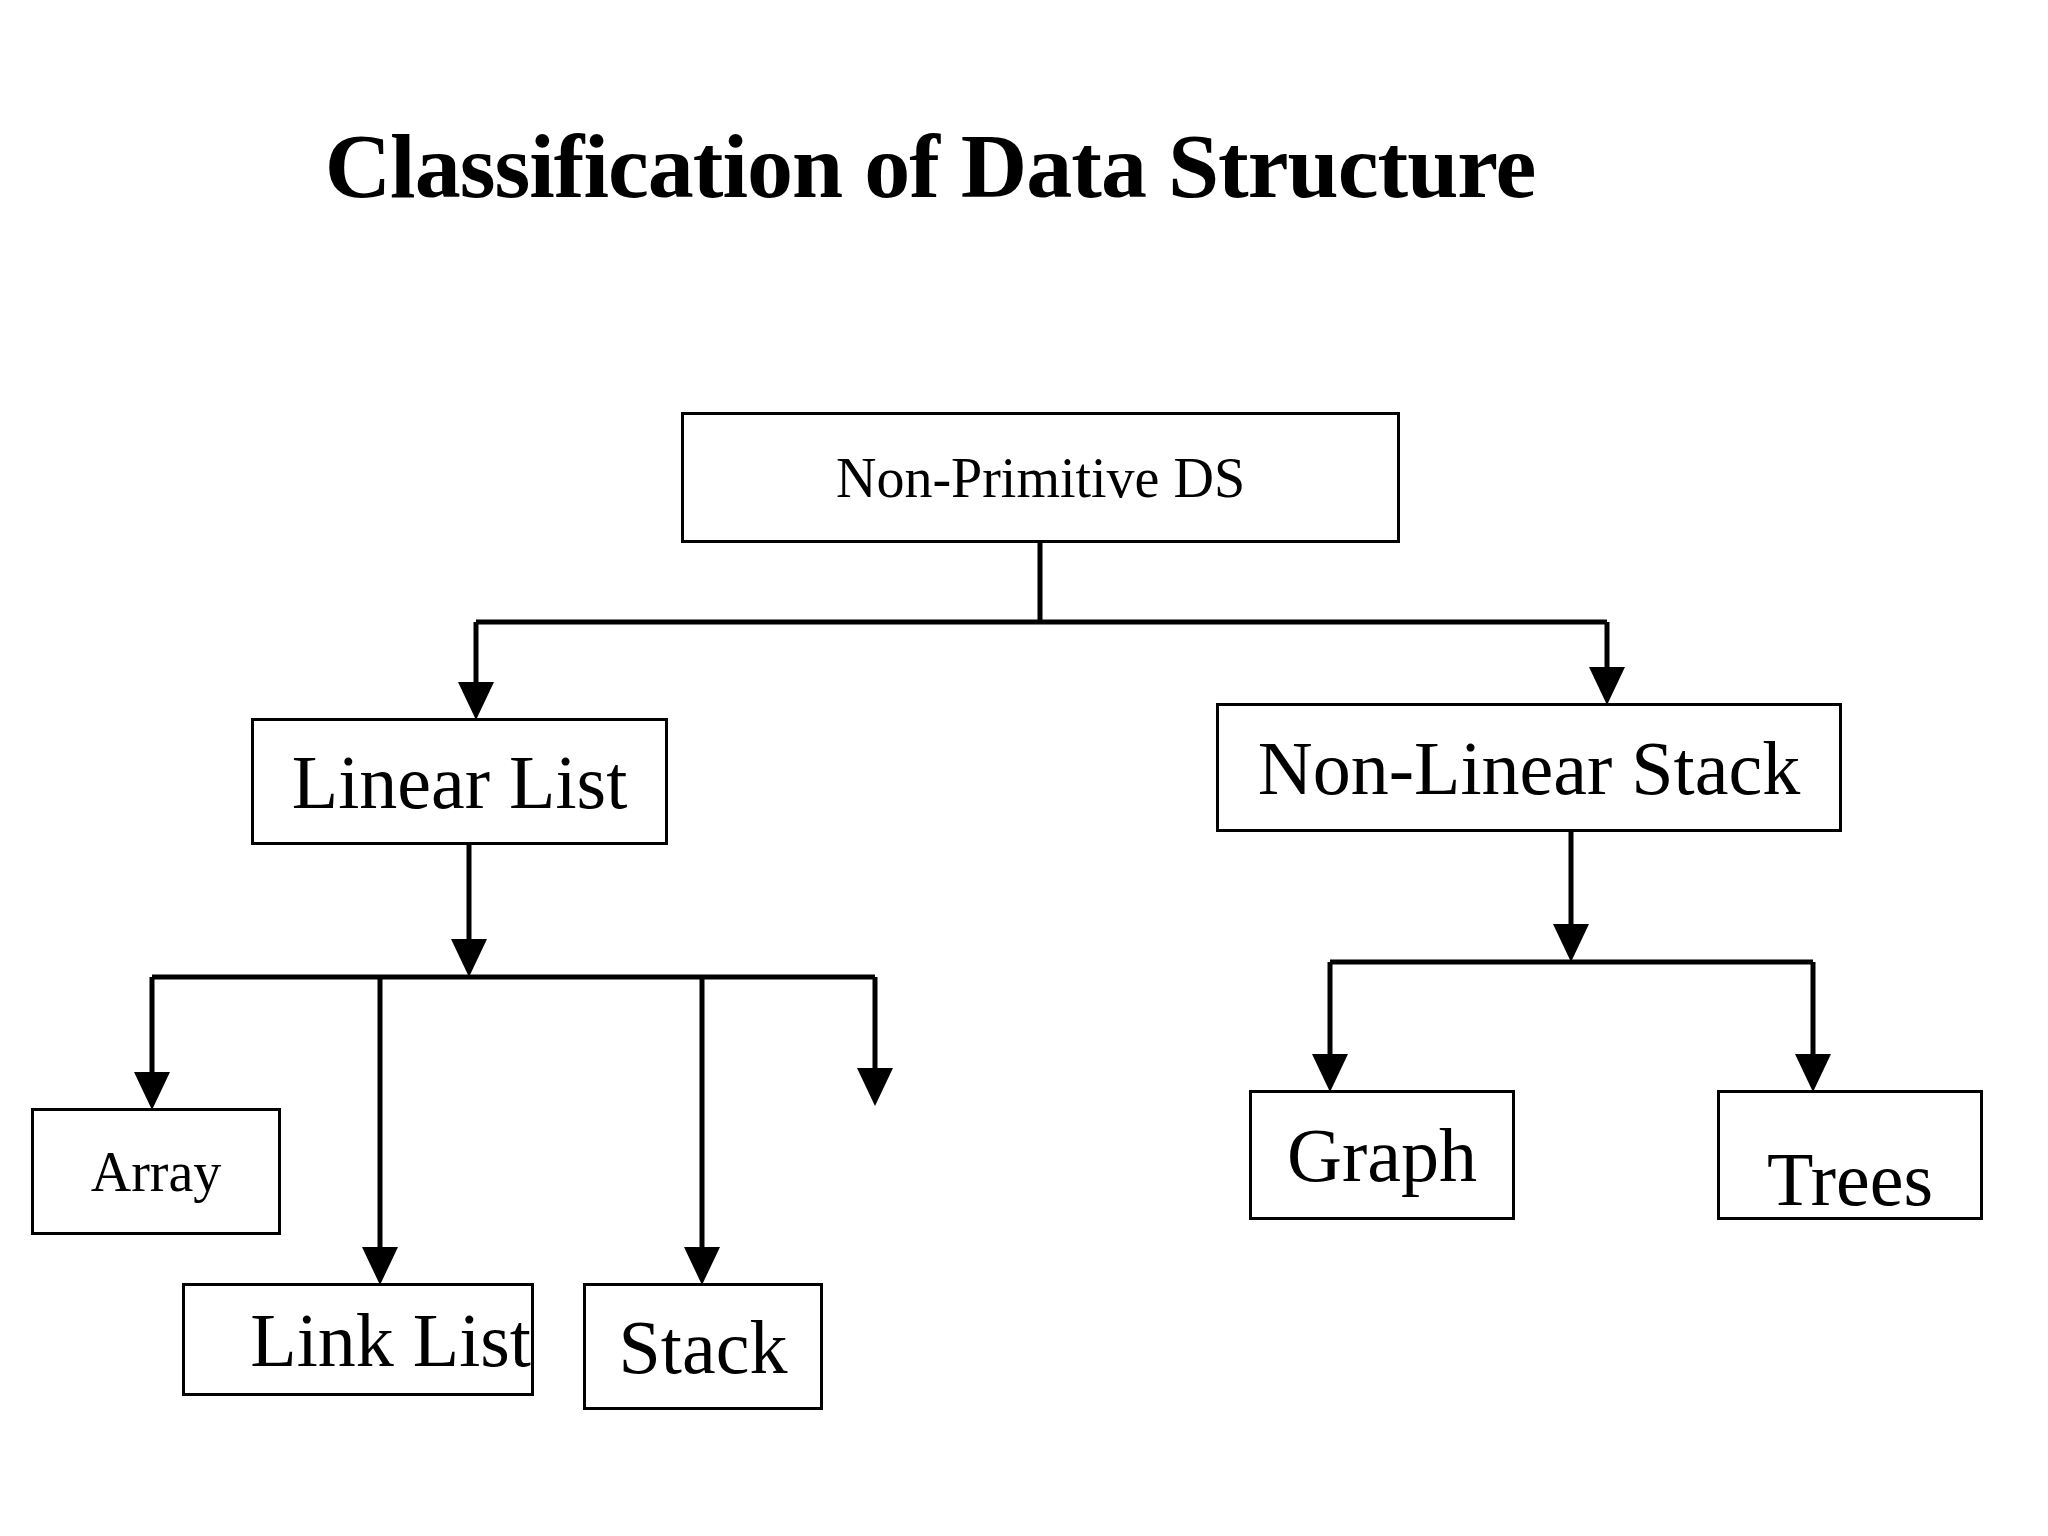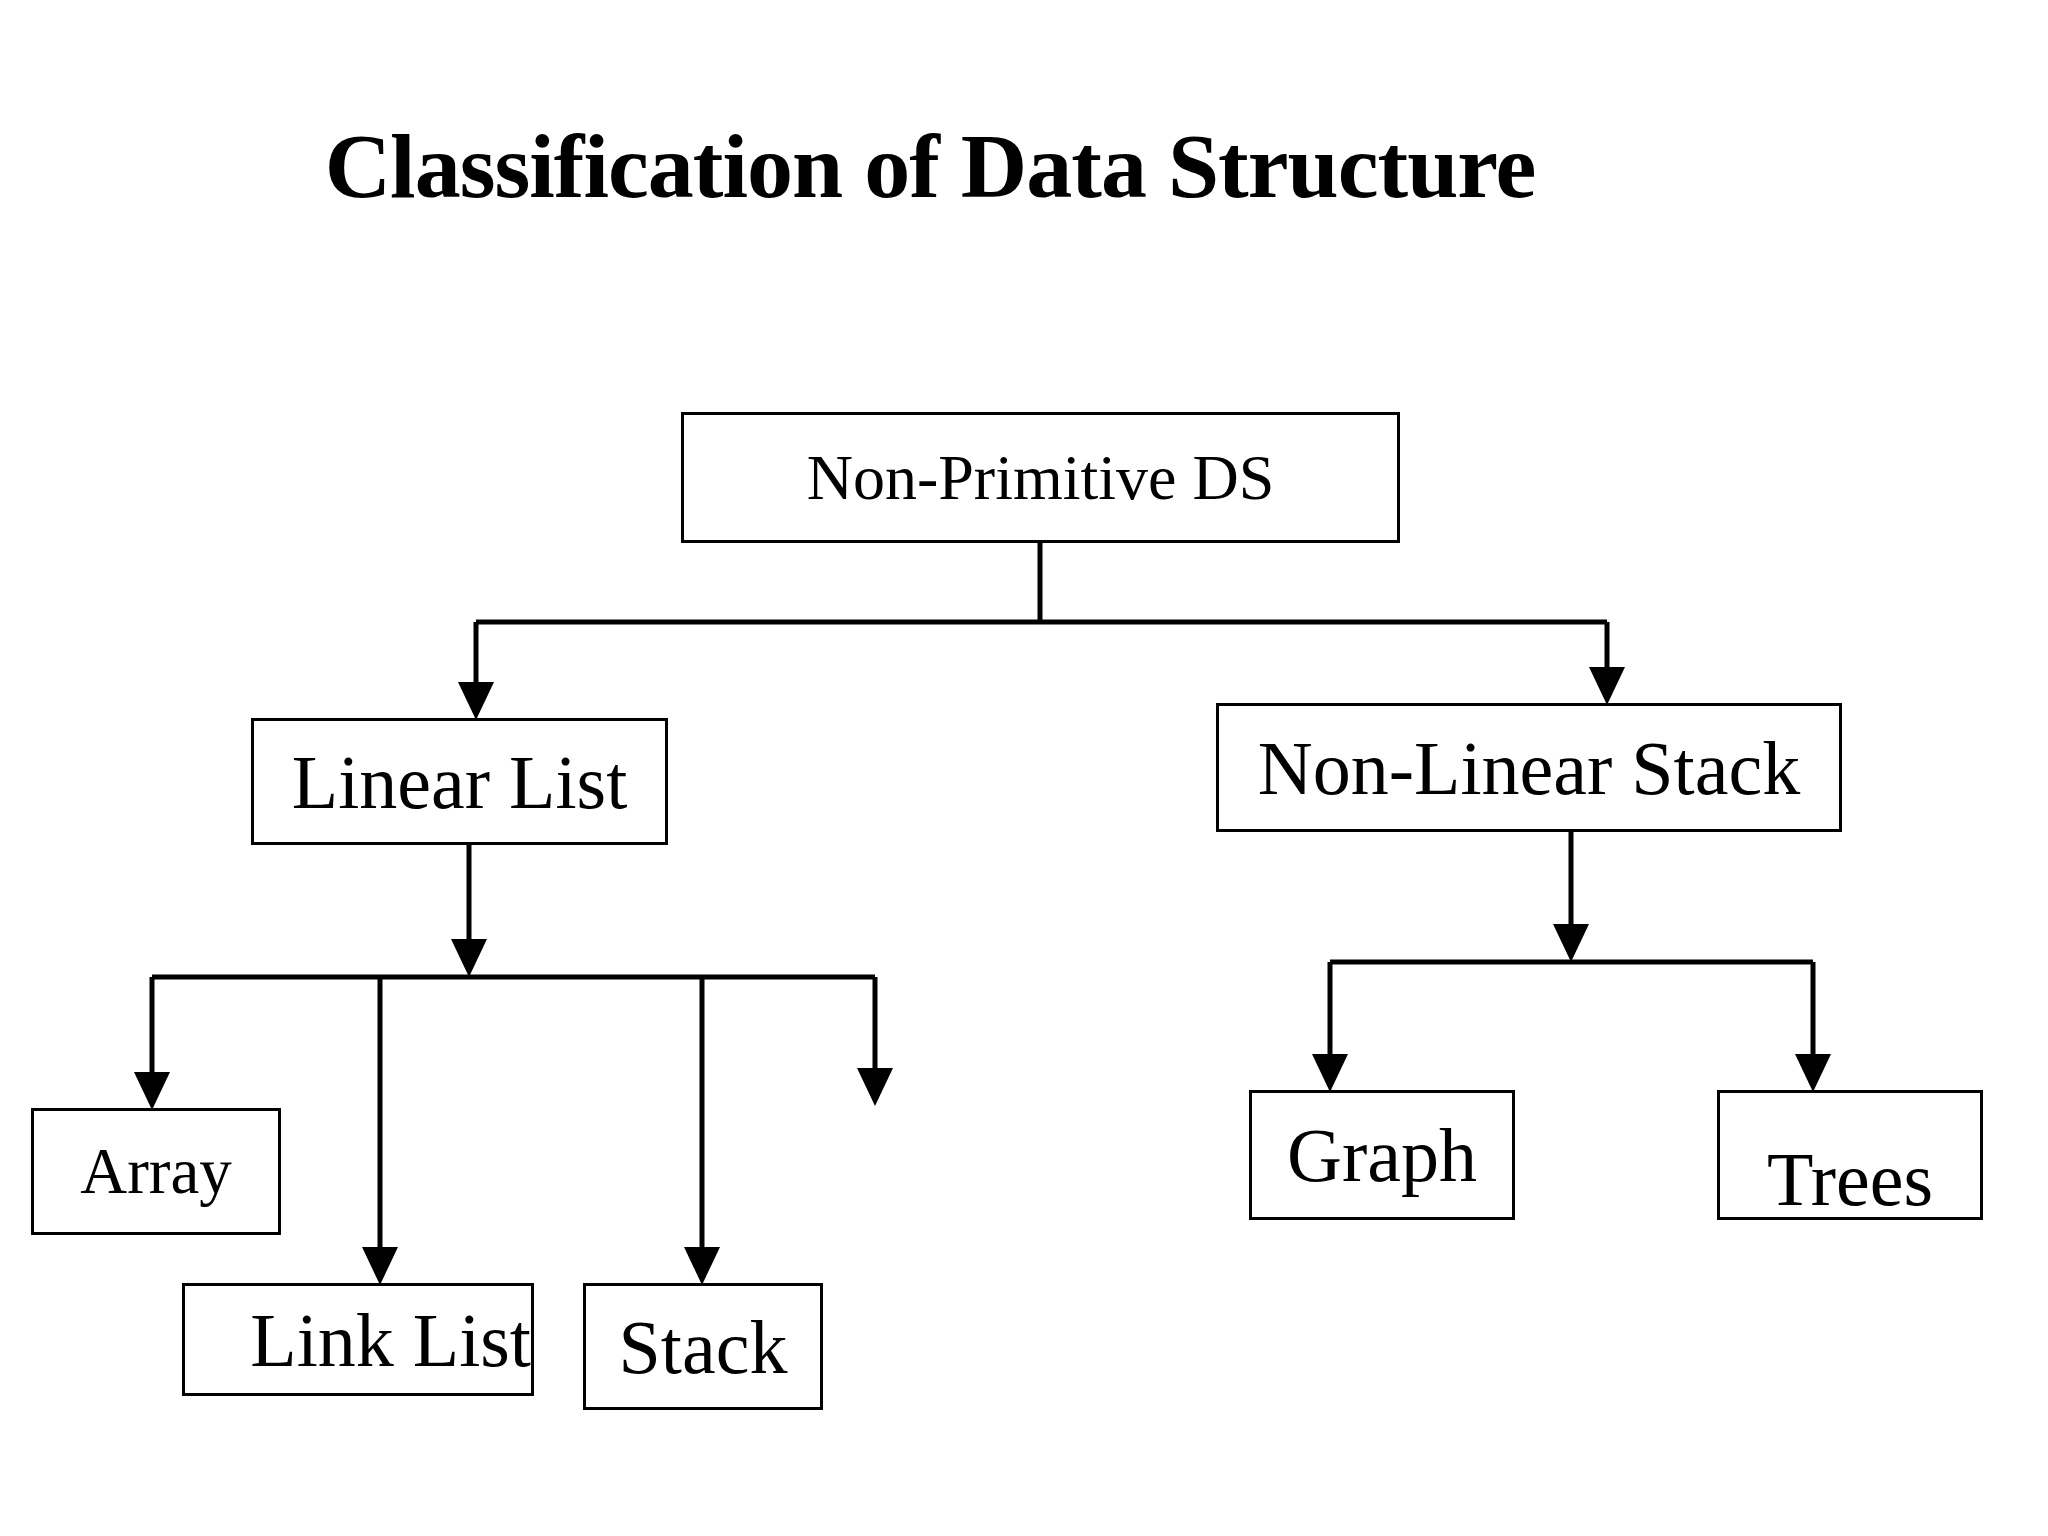--- a/index.html
+++ b/index.html
@@ -97,33 +97,33 @@
 
     <line x1="1330" y1="962" x2="1813" y2="962"></line>
 
     <line x1="1330" y1="962" x2="1330" y2="1072"></line>
     <polygon points="1330,1092 1312,1054 1348,1054"></polygon>
 
     <line x1="1813" y1="962" x2="1813" y2="1072"></line>
     <polygon points="1813,1092 1795,1054 1831,1054"></polygon>
   </svg>
 
-  <div class="node" style="left:681px; top:412px; width:719px; height:131px; font-size:64px;">
+  <div class="node" style="left:681px; top:412px; width:719px; height:131px; font-size:56px;">
     <span>Non-Primitive DS</span>
   </div>
 
   <div class="node" style="left:251px; top:718px; width:417px; height:127px; font-size:76px;">
     <span>Linear List</span>
   </div>
 
   <div class="node" style="left:1216px; top:703px; width:626px; height:129px; font-size:76px;">
     <span>Non-Linear Stack</span>
   </div>
 
-  <div class="node" style="left:31px; top:1108px; width:250px; height:127px; font-size:65px;">
+  <div class="node" style="left:31px; top:1108px; width:250px; height:127px; font-size:56px;">
     <span>Array</span>
   </div>
 
   <div class="node" style="left:182px; top:1283px; width:352px; height:113px; font-size:76px;justify-content:flex-end;">
     <span>Link List</span>
   </div>
 
   <div class="node" style="left:583px; top:1283px; width:240px; height:127px; font-size:76px;">
     <span>Stack</span>
   </div>

